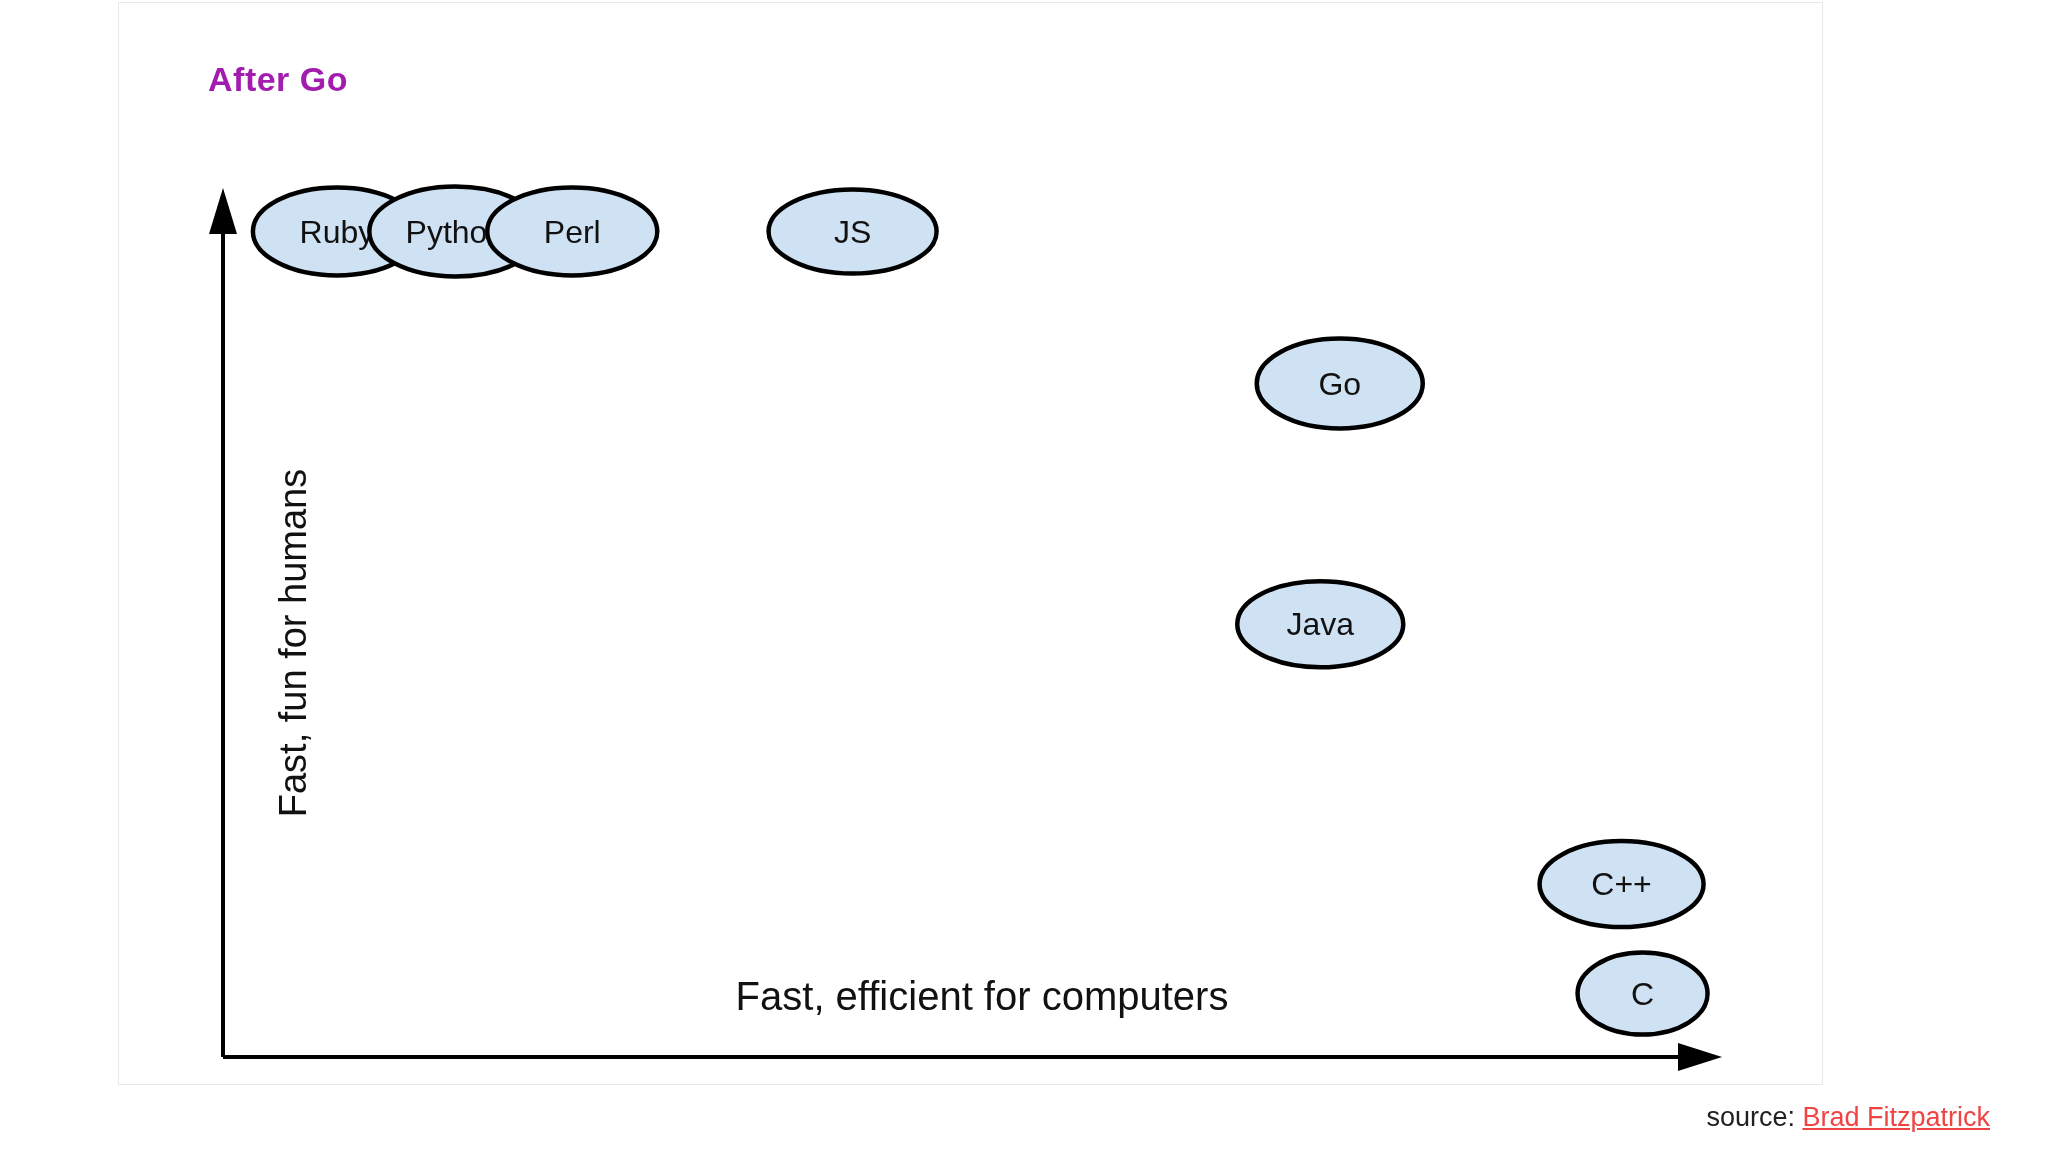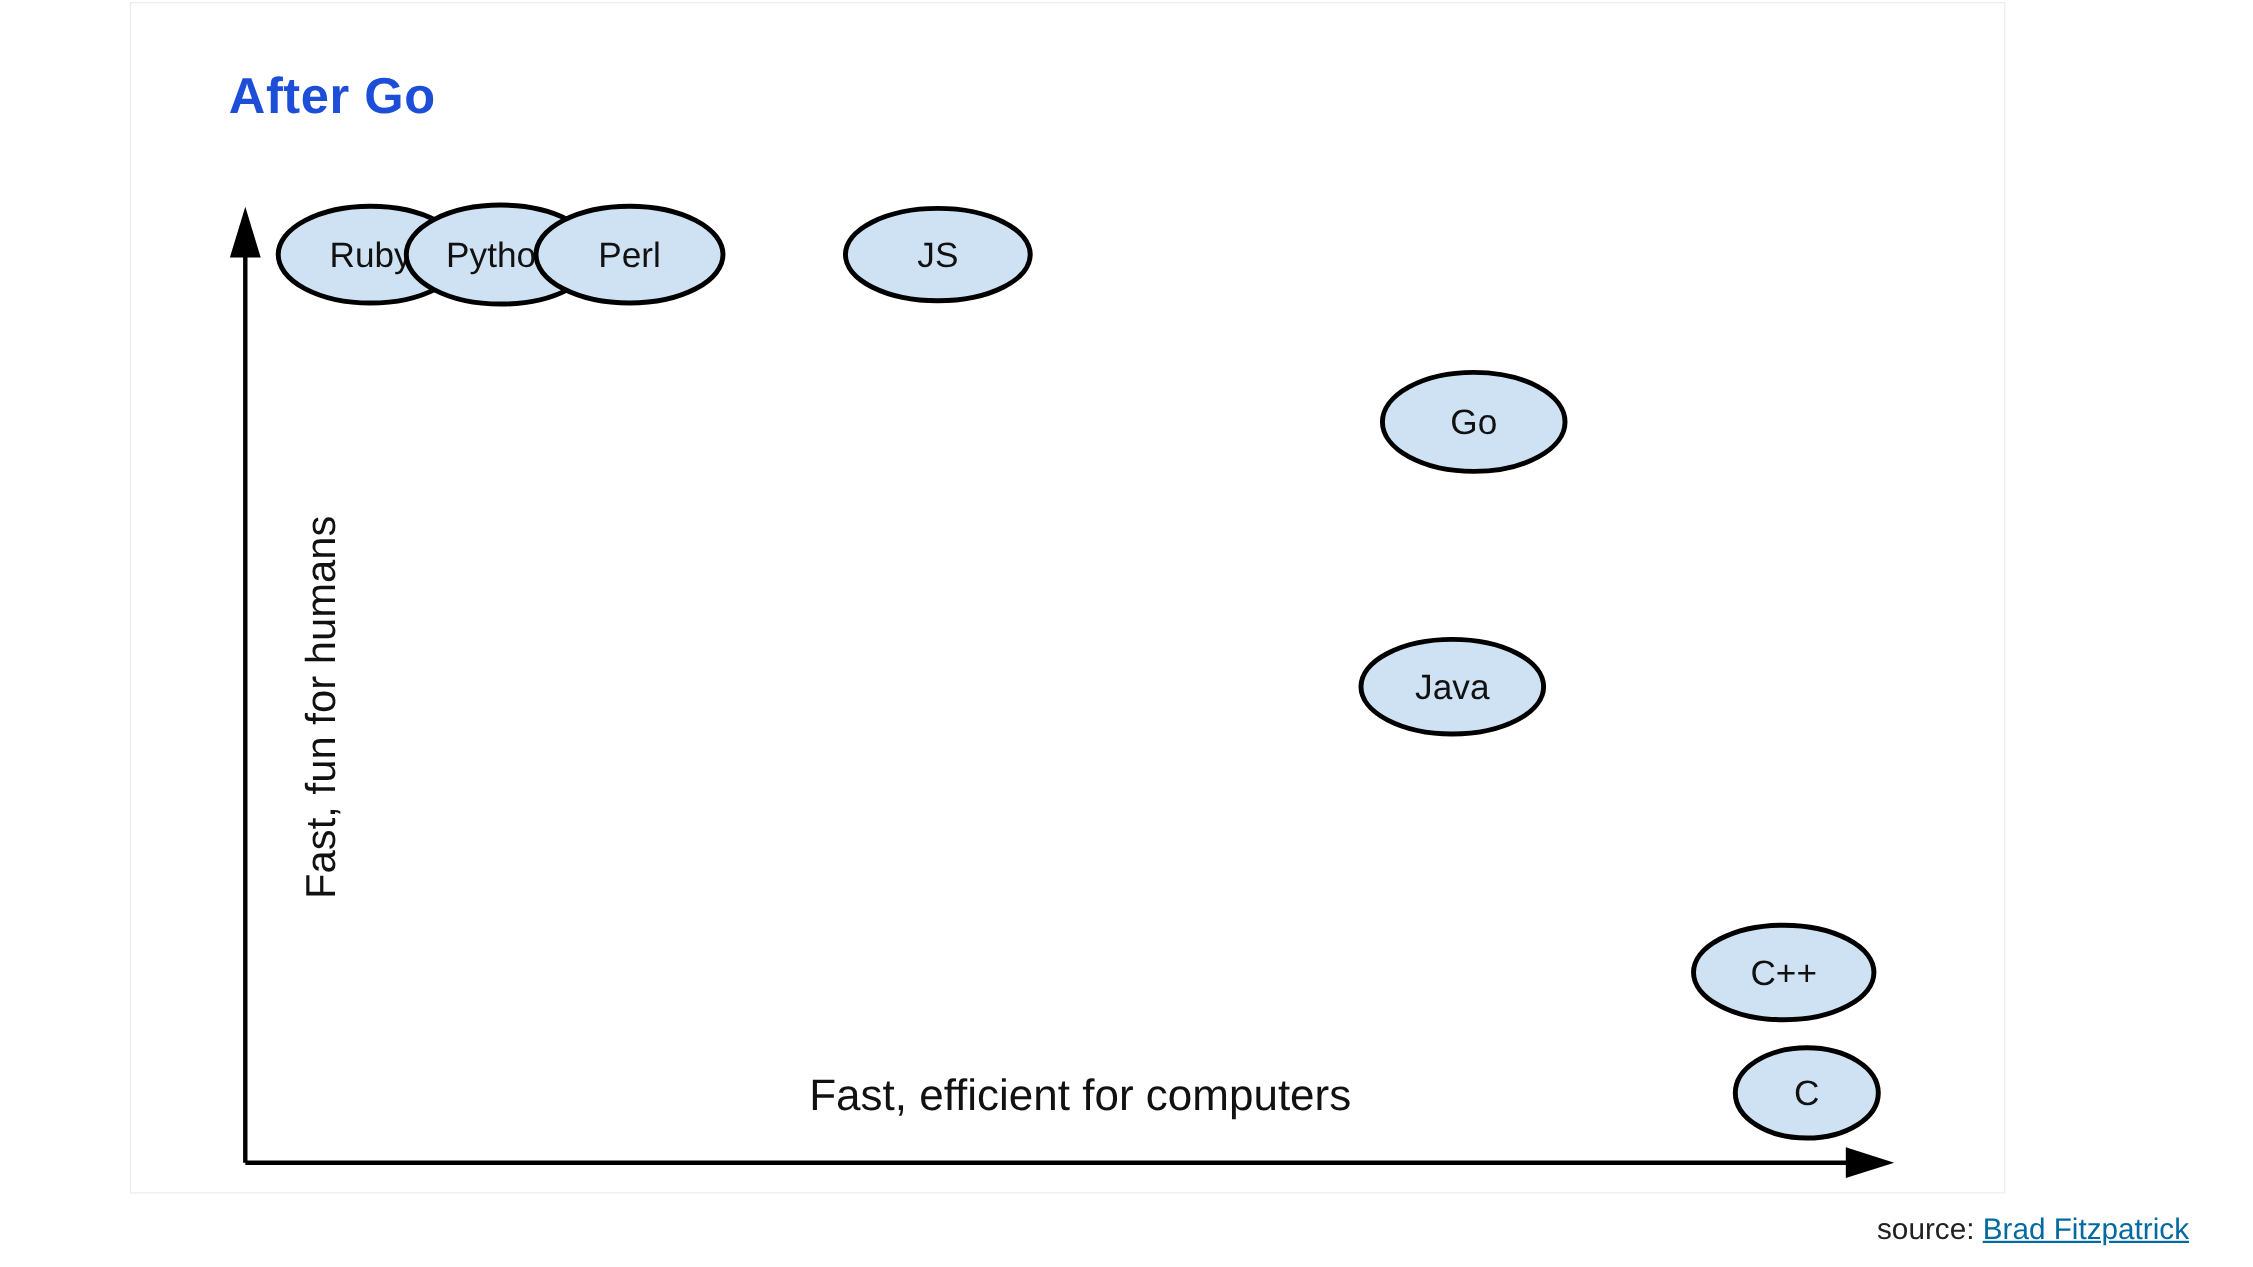--- a/index.html
+++ b/index.html
@@ -22,23 +22,23 @@
     width: 1705px;
     height: 1083px;
     background: #ffffff;
     border: 1px solid #e9e9e9;
     box-sizing: border-box;
   }
   .slide-title {
     position: absolute;
     left: 208px;
     top: 60px;
-    font-size: 46px;
+    font-size: 34px;
     font-weight: 700;
-    color: #1d4ed8;
+    color: #a21caf;
     letter-spacing: 0.5px;
     white-space: nowrap;
   }
   .diagram {
     position: absolute;
     left: 0;
     top: 0;
     width: 2048px;
     height: 1152px;
   }
@@ -63,21 +63,21 @@
   }
   .source-caption {
     position: absolute;
     right: 58px;
     top: 1102px;
     font-size: 27px;
     color: #202124;
     white-space: nowrap;
   }
   .source-caption a {
-    color: #0369a1;
+    color: #ef4444;
     text-decoration: underline;
     cursor: pointer;
   }
   .diagram text {
     font-family: "Liberation Sans", sans-serif;
   }
 </style>
 </head>
 <body>
 

